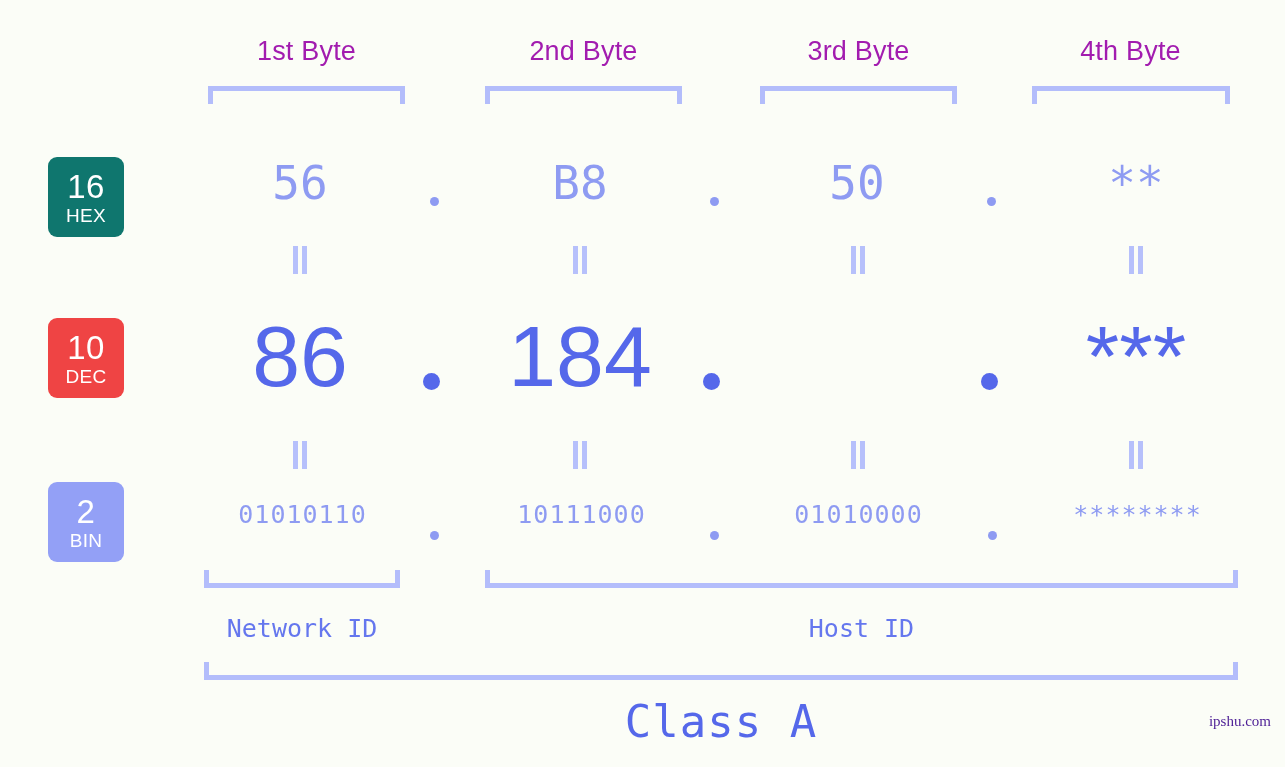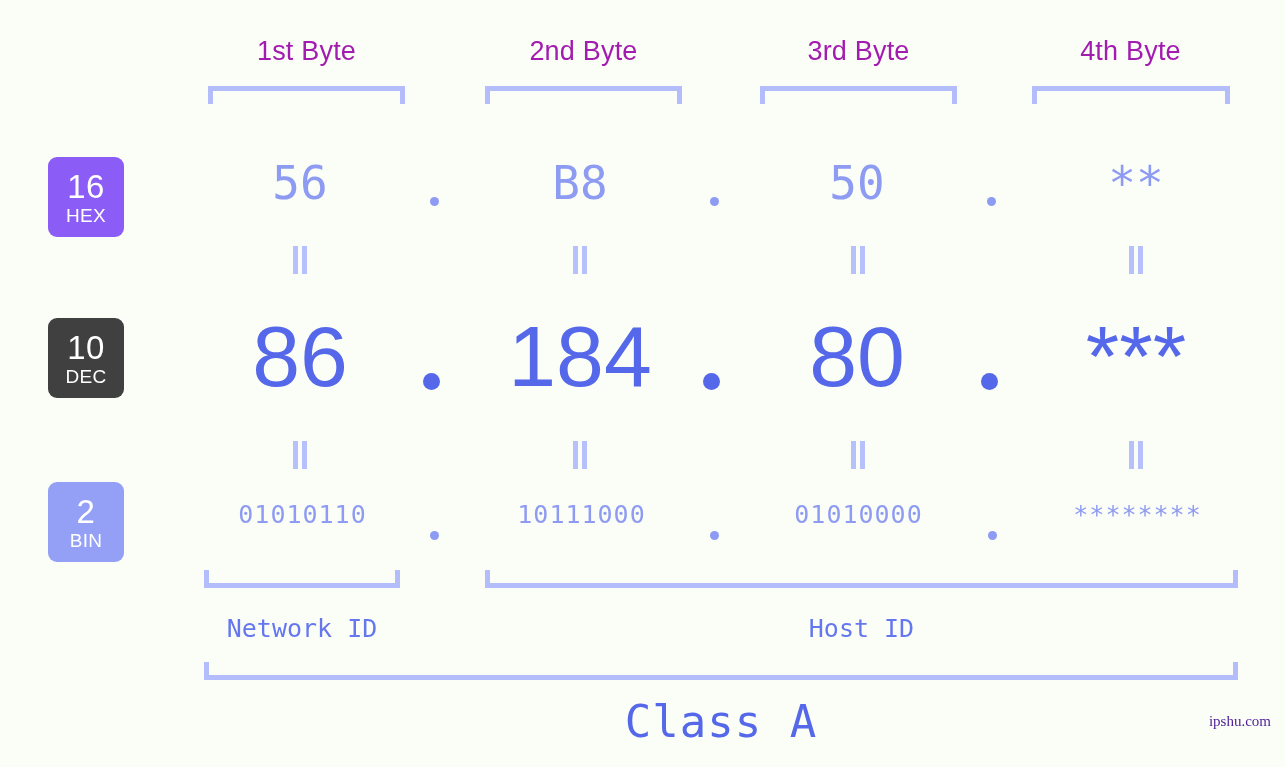--- a/index.html
+++ b/index.html
@@ -60,22 +60,22 @@
     font-size:33px;
     font-weight:400;
     letter-spacing:0.5px;
   }
   .badge .lbl{
     font-size:19px;
     font-weight:400;
     margin-top:3px;
     letter-spacing:0.3px;
   }
-  #badge-hex{top:157px;background:#8b5cf6;}
-  #badge-dec{top:318px;background:#404040;}
+  #badge-hex{top:157px;background:#0f766e;}
+  #badge-dec{top:318px;background:#ef4444;}
   #badge-bin{top:482px;background:#93a0f6;}
 
   
   .cell{
     position:absolute;
     text-align:center;
     white-space:nowrap;
   }
   .hex-val{
     font-family:"DejaVu Sans Mono", monospace;
@@ -201,21 +201,20 @@
       <i class="a"></i>
       <i class="b"></i>
     </div>
   <div class="eq" style="left:1129px;top:246px;">
       <i class="a"></i>
       <i class="b"></i>
     </div>
 
   <div class="cell dec-val" style="left:200px;top:313px;width:200px;">86</div>
   <div class="cell dec-val" style="left:480px;top:313px;width:200px;">184</div>
-  <div class="cell dec-val" style="left:757px;top:313px;width:200px;">80</div>
   <div class="cell dec-val" style="left:1036px;top:313px;width:200px;">***</div>
 
   <div class="dot dec" style="left:423px;top:373px;"></div>
   <div class="dot dec" style="left:703px;top:373px;"></div>
   <div class="dot dec" style="left:981px;top:373px;"></div>
 
   <div class="eq" style="left:293px;top:441px;">
       <i class="a"></i>
       <i class="b"></i>
     </div>

